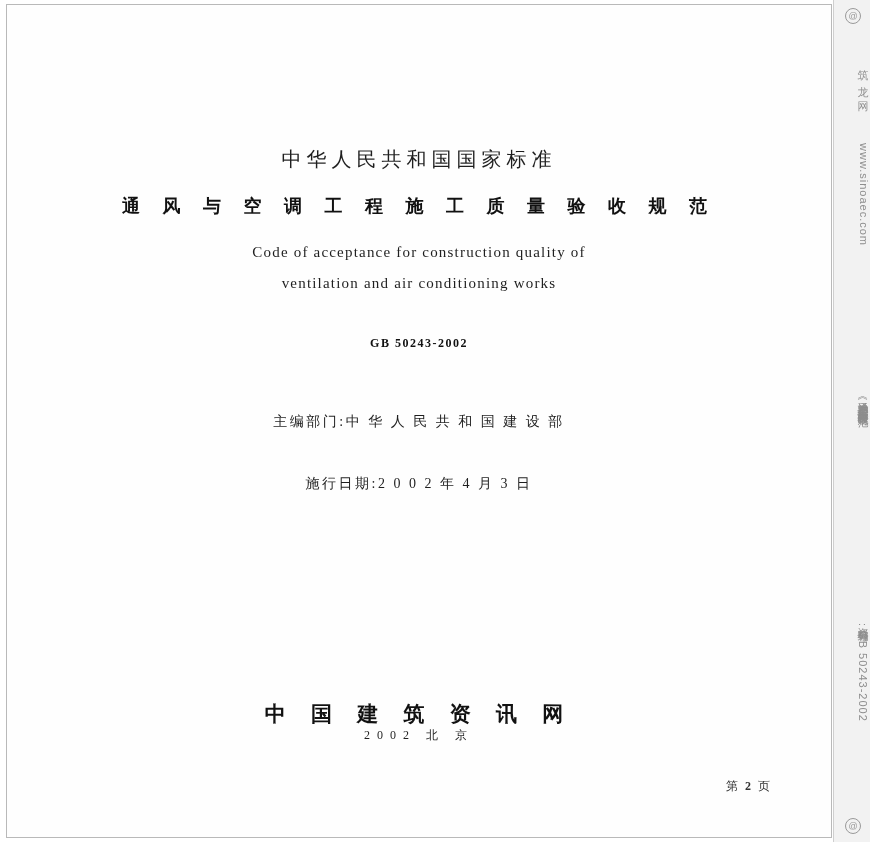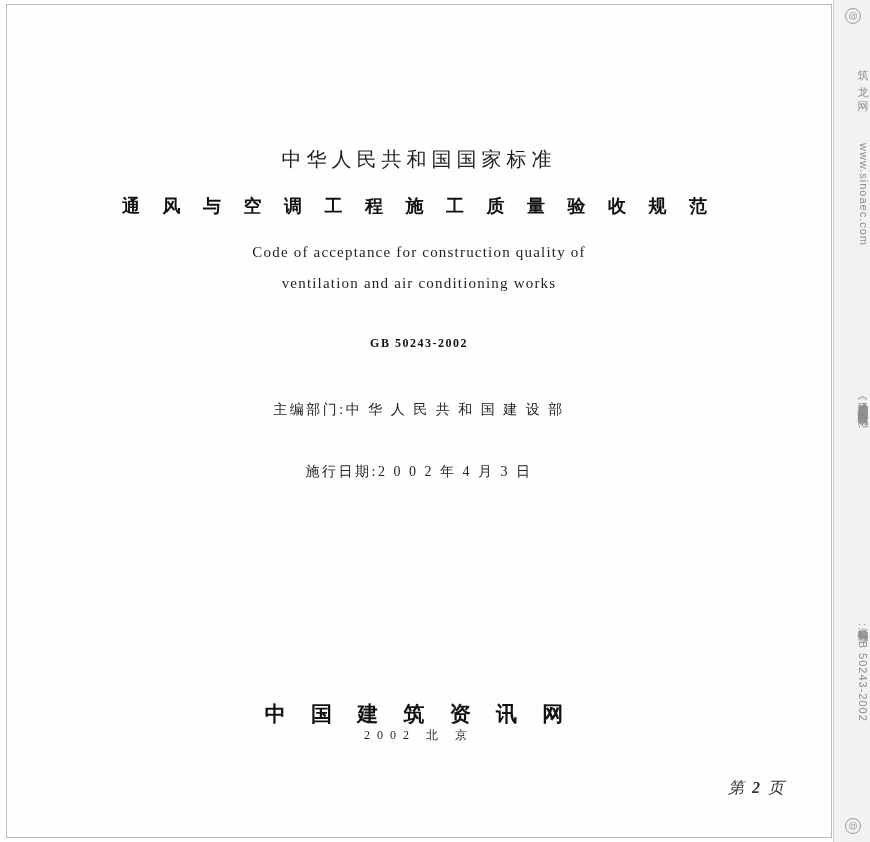--- a/index.html
+++ b/index.html
@@ -113,21 +113,20 @@
     font-size: 11px;
   }
 
   
   .content {
     position: absolute;
     left: 6px;
     top: 4px;
     width: 826px;
     height: 834px;
-    padding-left: 14px;
   }
 
   .line {
     text-align: center;
     white-space: nowrap;
   }
 
   #title-national {
     position: absolute;
     top: 142px;
@@ -178,20 +177,21 @@
     color: #111111;
   }
 
   .meta-line {
     position: absolute;
     left: 0;
     width: 826px;
     font-size: 14px;
     letter-spacing: 2.5px;
     color: #1f1f1f;
+    margin-top: 12px;
   }
   #meta-1 { top: 397px; }
   #meta-2 { top: 428px; }
   #meta-3 { top: 459px; }
 
   #publisher {
     position: absolute;
     top: 688px;
     left: 0;
     width: 826px;
@@ -208,24 +208,23 @@
     width: 826px;
     font-size: 12px;
     letter-spacing: 7px;
     color: #1f1f1f;
   }
 
   #page-number {
     position: absolute;
     top: 774px;
     right: 60px;
-    font-size: 16px;
+    font-size: 12px;
     letter-spacing: 2px;
     color: #333333;
-    font-style: italic;
   }
   #page-number b { font-weight: bold; }
 </style>
 </head>
 <body>
 
 <div id="page">
 
   <div id="page-frame"></div>
 

